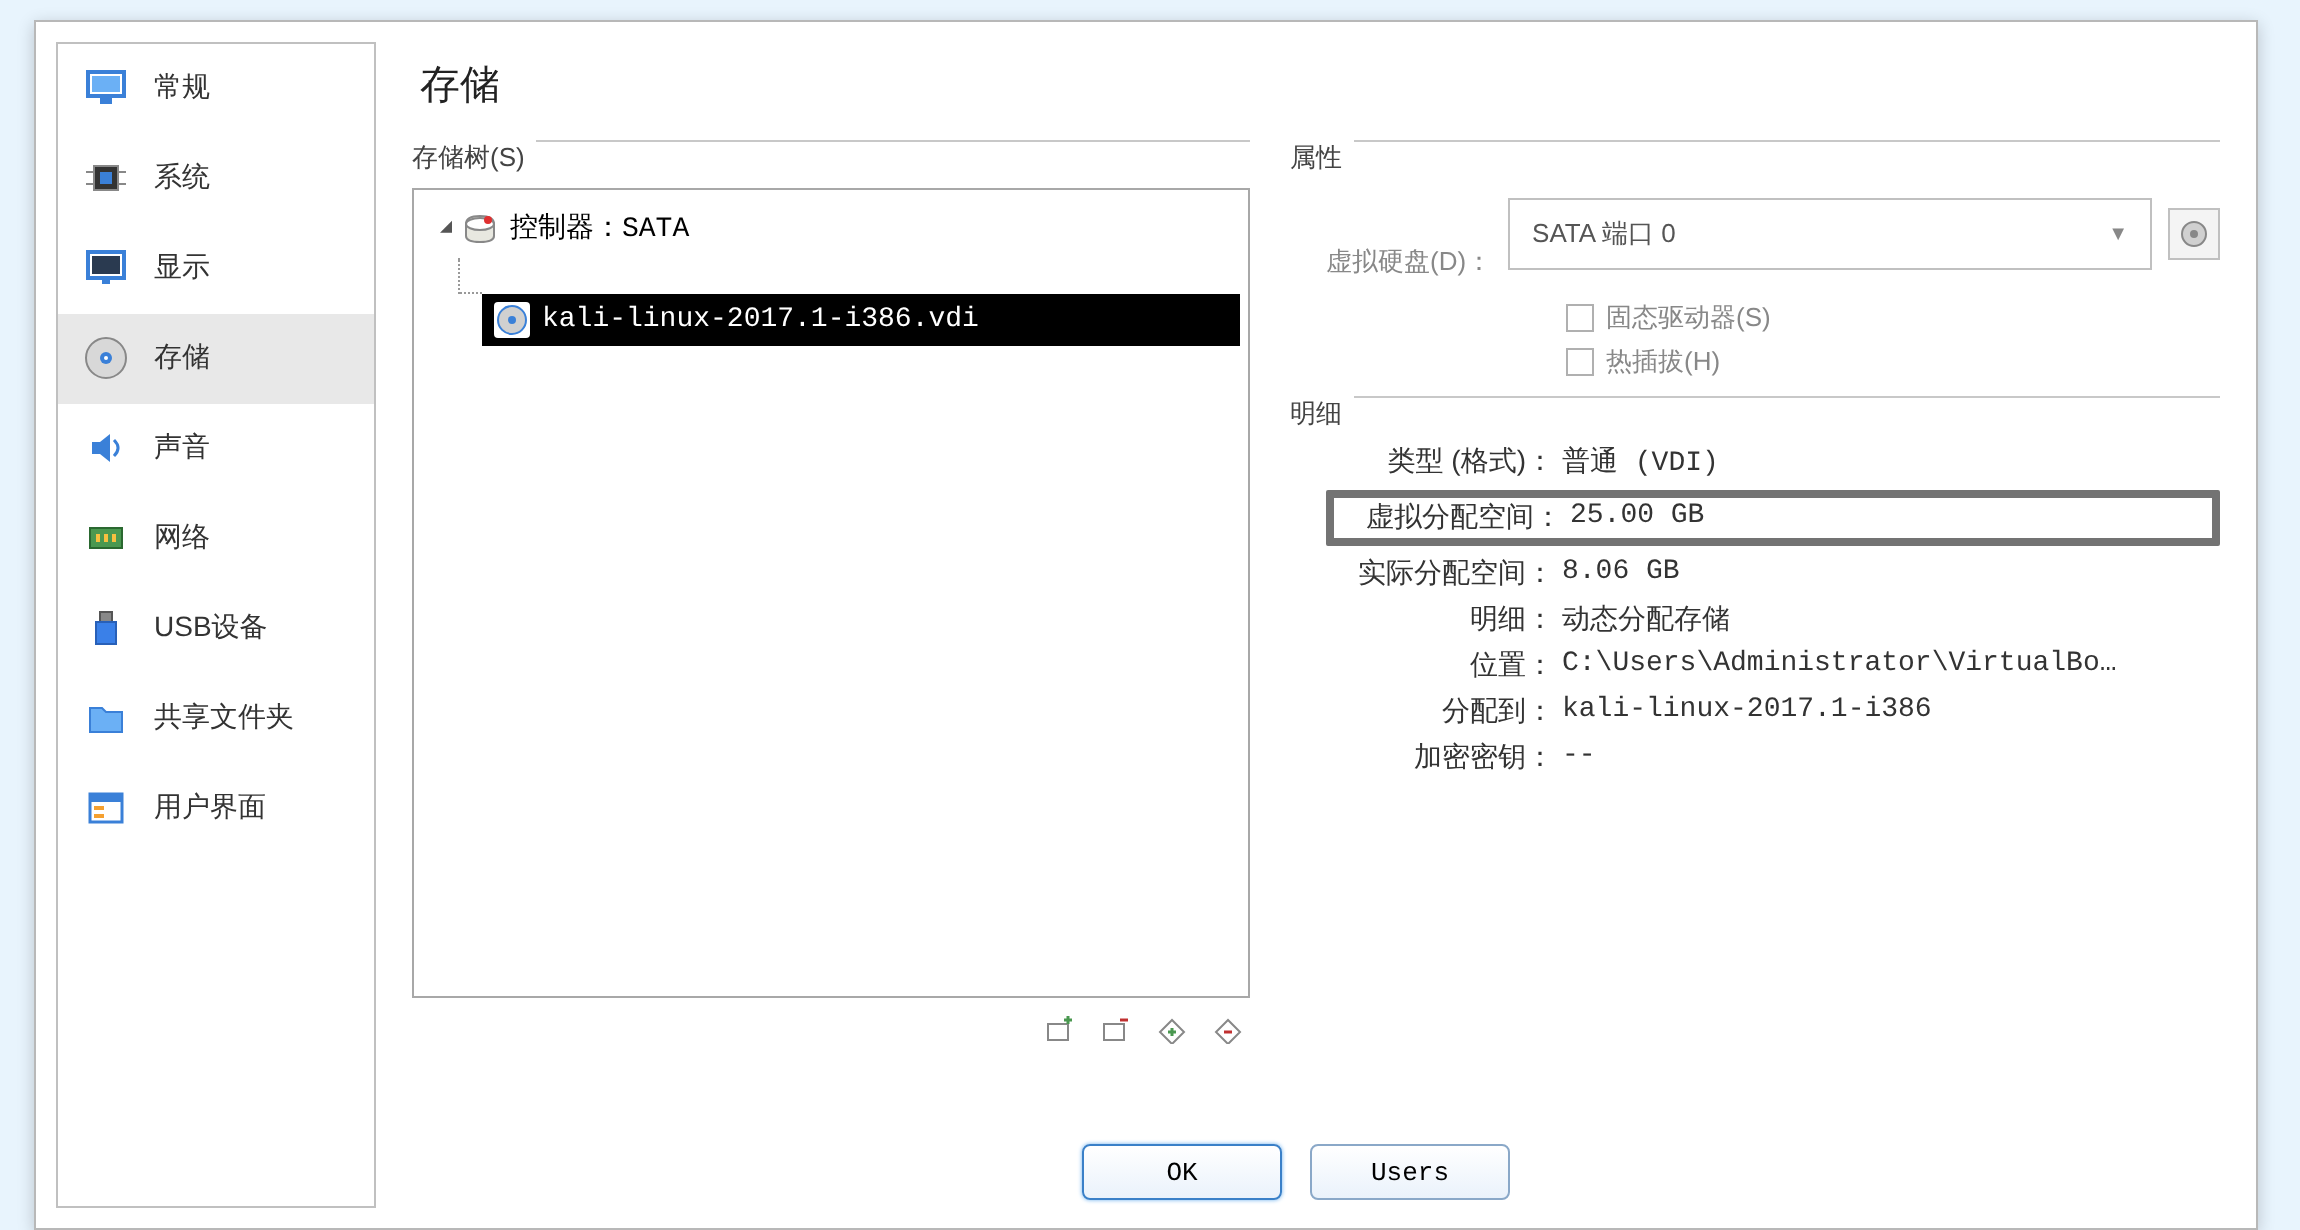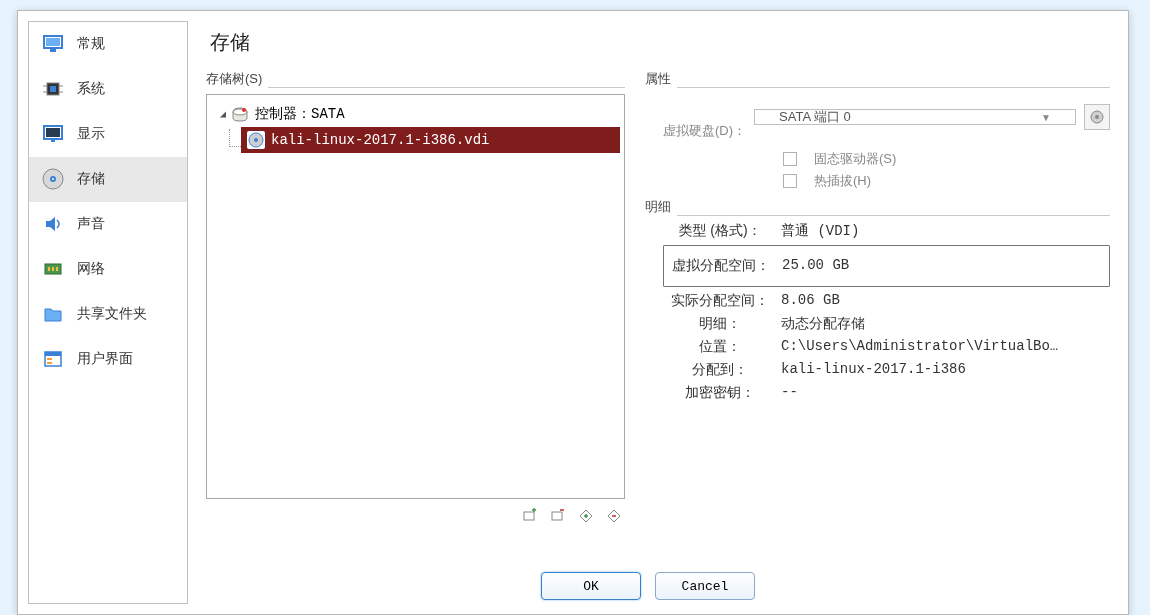--- a/index.html
+++ b/index.html
@@ -9,45 +9,45 @@
 .sidebar { width: 160px; border: 1px solid #c0c0c0; margin: 10px 0 10px 10px; background: #fff; }
 .sidebar-item { display: flex; align-items: center; padding: 10px 12px; cursor: pointer; border-bottom: 1px solid transparent; }
 .sidebar-item.selected { background: #e8e8e8; }
 .sidebar-item .icon { width: 24px; height: 24px; margin-right: 12px; display: flex; align-items: center; justify-content: center; }
 .sidebar-item span.label { color: #333; font-size: 14px; }
 .main-panel { flex: 1; padding: 10px 18px 0 18px; display: flex; flex-direction: column; }
 .page-title { font-size: 20px; font-weight: normal; margin: 8px 0 14px 4px; color: #222; }
 .columns { display: flex; gap: 20px; flex: 1; }
 .col-left { flex: 1; }
 .col-right { width: 465px; }
-.group-label { display: flex; align-items: flex-end; color: #444; font-size: 13px; margin-bottom: 6px; }
+.group-label { display: flex; align-items: flex-start; color: #444; font-size: 13px; margin-bottom: 6px; }
 .group-label .text { margin-right: 6px; }
 .group-label .line { flex: 1; height: 1px; background: #c8c8c8; }
 .tree-box { border: 1px solid #a8a8a8; height: 405px; background: #fff; padding: 6px 4px; position: relative; }
 .tree-node { display: flex; align-items: center; padding: 4px 6px; font-family: "Courier New", monospace; font-size: 14px; }
 .tree-node .caret { width: 12px; text-align: center; margin-right: 2px; font-size: 10px; color: #555;}
 .tree-node .node-icon { width: 18px; height: 18px; margin-right: 6px; display: flex; align-items: center; justify-content: center; }
 .tree-child { margin-left: 30px; display: flex; align-items: center; padding: 4px 6px; font-family: "Courier New", monospace; font-size: 14px; }
-.tree-child.selected { background: #7f1d1d; color: #fff; }
+.tree-child.selected { background: #000000; color: #fff; margin-top: 20px; }
 .tree-child .child-icon { width: 18px; height: 18px; margin-right: 6px; background: #fff; border-radius: 2px; display: flex; align-items: center; justify-content: center; }
 .tree-connector { position: absolute; left: 22px; top: 34px; width: 12px; height: 18px; border-left: 1px dotted #999; border-bottom: 1px dotted #999;}
 .tree-toolbar { display: flex; justify-content: flex-end; gap: 6px; margin-top: 6px; }
 .tool-btn { width: 22px; height: 20px; border: 1px solid transparent; background: transparent; display: flex; align-items: center; justify-content: center; color: #888; cursor: pointer; }
 .attr-row { display: flex; align-items: center; margin: 2px 0 10px 18px; gap: 8px; }
 .attr-label { color: #888; font-size: 13px; margin-top: 28px; }
-.attr-select { flex: 1; height: 16px; border: 1px solid #c0c0c0; background: #fff; padding: 0 24px; color: #555; font-size: 13px; display: flex; align-items: center; justify-content: space-between; }
+.attr-select { flex: 1; height: 36px; border: 1px solid #c0c0c0; background: #fff; padding: 0 11px; color: #555; font-size: 13px; display: flex; align-items: center; justify-content: space-between; }
 .attr-select .arrow { color: #888; font-size: 10px;}
 .disk-btn { width: 26px; height: 26px; border: 1px solid #c0c0c0; background: #f4f4f4; display: flex; align-items: center; justify-content: center; }
-.checkbox-row { display: flex; align-items: center; margin-left: 138px; margin-bottom: 4px; color: #888; font-size: 13px; gap: 11px;}
+.checkbox-row { display: flex; align-items: center; margin-left: 138px; margin-bottom: 4px; color: #888; font-size: 13px;}
 .checkbox-row .cb { width: 14px; height: 14px; border: 1px solid #b0b0b0; margin-right: 6px; background: #fff;}
 .details-block { margin-top: 8px; }
 .detail-row { display: flex; margin: 5px 0 5px 18px; }
-.detail-label { width: 118px; text-align: center; color: #333; font-size: 14px; padding-right: 4px;}
+.detail-label { width: 118px; text-align: right; color: #333; font-size: 14px; padding-right: 4px;}
 .detail-value { flex: 1; color: #333; font-family: "Courier New", monospace; font-size: 14px; white-space: nowrap; overflow: hidden; text-overflow: ellipsis;}
-.detail-row.highlighted { border: 1px solid #737373; border-radius: 1px; padding: 11px 0;}
+.detail-row.highlighted { border: 4px solid #737373; border-radius: 1px; padding: 1px 0;}
 .dialog-footer { display: flex; justify-content: center; gap: 14px; padding: 12px 20px 14px 0; }
 .btn { min-width: 100px; height: 28px; border: 1px solid #8aa8c8; background: linear-gradient(#fff, #eaf2fb); border-radius: 4px; font-size: 13px; cursor: pointer; font-family: "Courier New", monospace; }
 .btn.primary { border: 1px solid #3a80c8; box-shadow: 0 0 2px #6bb0ee;}
 </style>
 </head>
 <body>
 
 <div class="dialog">
   <div class="dialog-body">
 
@@ -107,20 +107,29 @@
       <div class="sidebar-item">
         <span class="icon">
             <svg width="20" height="18">
               <rect x="2" y="4" width="16" height="10" fill="#4a9850" stroke="#2a6830"></rect>
               <rect x="5" y="7" width="2" height="4" fill="#f5c040"></rect>
               <rect x="9" y="7" width="2" height="4" fill="#f5c040"></rect>
               <rect x="13" y="7" width="2" height="4" fill="#f5c040"></rect>
             </svg>
           </span>
         <span class="label">网络</span>
+      </div>
+      <div class="sidebar-item">
+        <span class="icon">
+            <svg width="20" height="20">
+              <rect x="7" y="2" width="6" height="5" fill="#888" stroke="#555"></rect>
+              <rect x="5" y="7" width="10" height="11" fill="#3a80e8" stroke="#2860b8"></rect>
+            </svg>
+          </span>
+        <span class="label">USB设备</span>
       </div>
       <div class="sidebar-item">
         <span class="icon">
             <svg width="20" height="18">
               <path d="M2 4 L8 4 L10 6 L18 6 L18 16 L2 16 Z" fill="#6bb0f5" stroke="#3a80d8"></path>
             </svg>
           </span>
         <span class="label">共享文件夹</span>
       </div>
       <div class="sidebar-item">
@@ -257,17 +266,17 @@
                   <div class="detail-label">加密密钥：</div>
                   <div class="detail-value">--</div>
                 </div>
               </div>
           </div>
         </div>
       </div>
 
       <div class="dialog-footer">
         <button class="btn primary">OK</button>
-        <button class="btn">Cancel</button>
+        <button class="btn">Users</button>
       </div>
     </div>
   </div>
 </div>
 
 </body></html>

